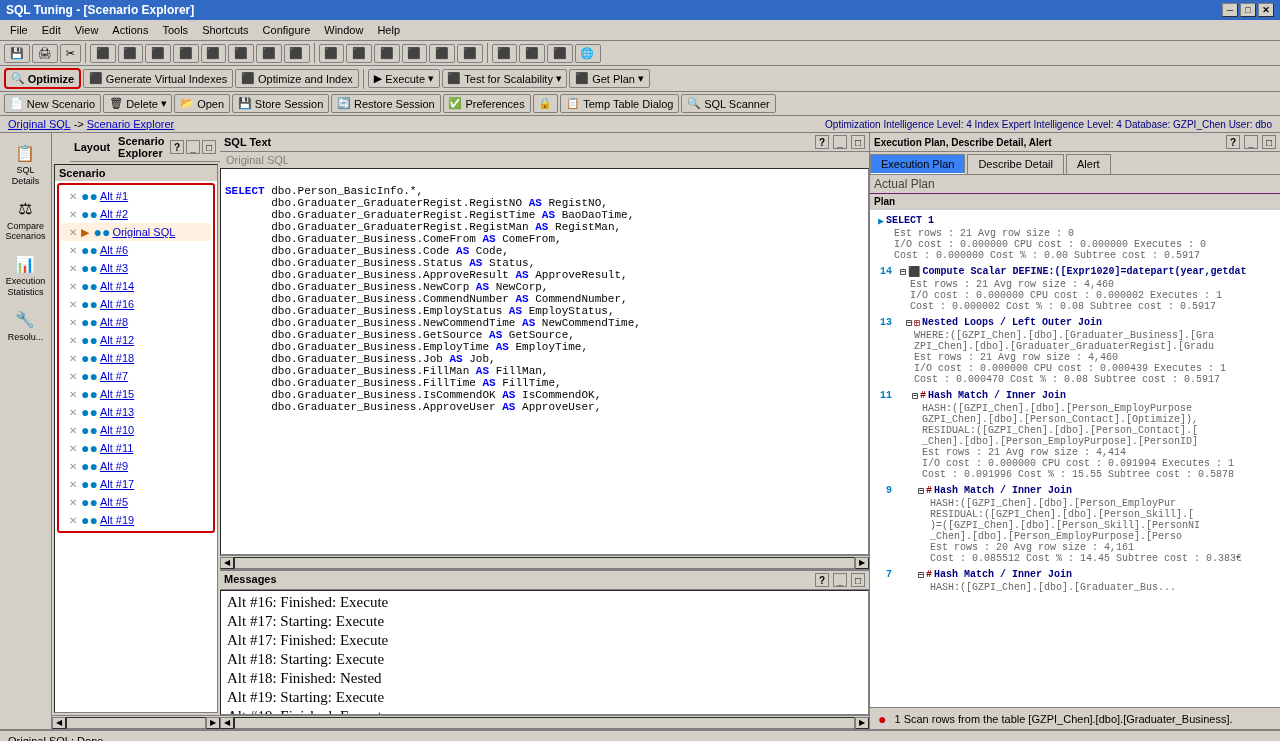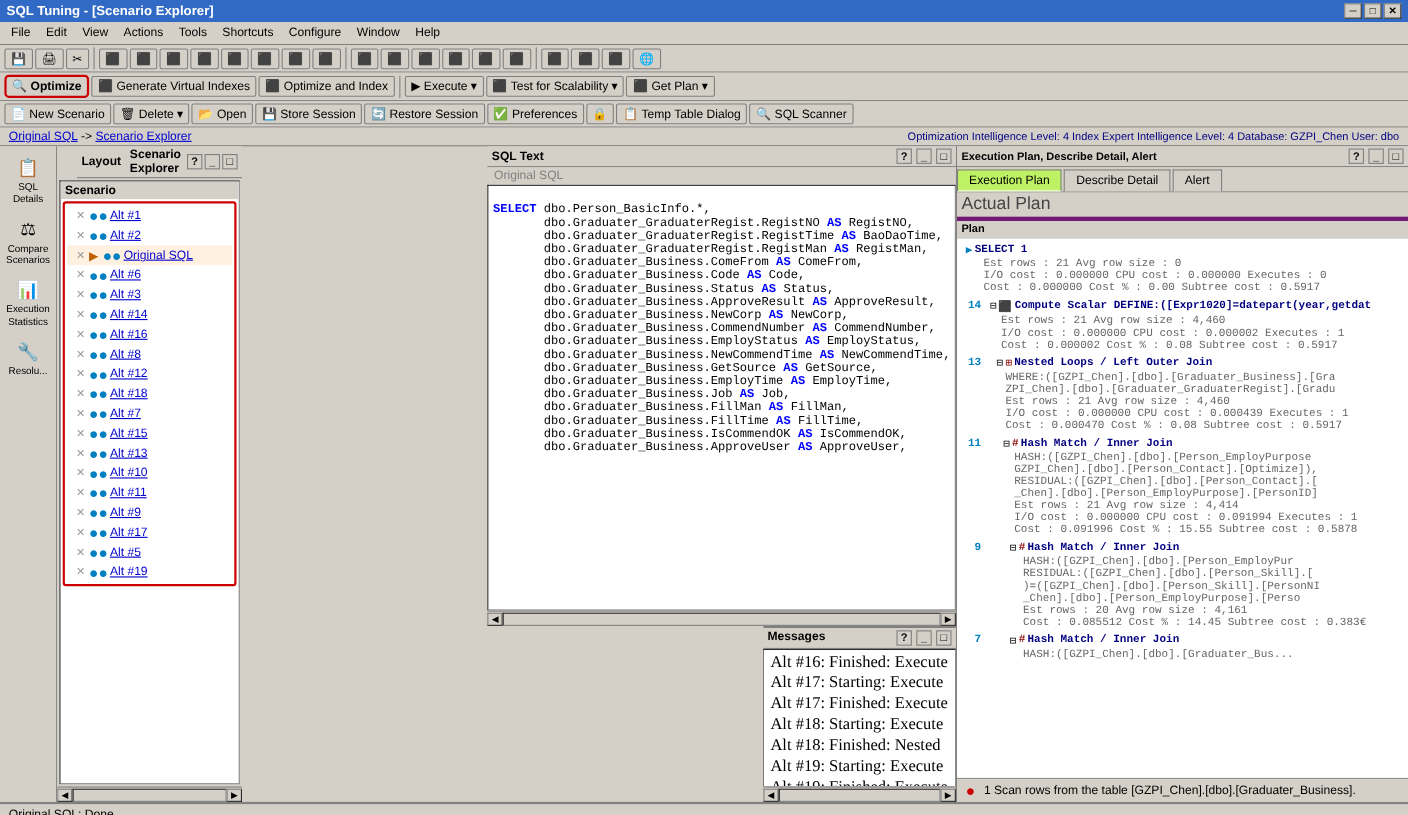--- a/index.html
+++ b/index.html
@@ -41,43 +41,43 @@
     
     .scenario-tree { flex: 1; overflow-y: auto; overflow-x: hidden; background: white; border: 1px inset #808080; margin: 2px; }
     .tree-header { background: #d4d0c8; padding: 2px 4px; font-weight: bold; font-size: 11px; }
     .tree-item { display: flex; align-items: center; padding: 1px 4px 1px 8px; cursor: pointer; gap: 2px; font-size: 11px; }
     .tree-item .x-btn { color: #999; font-size: 10px; width: 10px; }
     .tree-item .dot-icon { color: #0080c0; font-size: 14px; font-weight: bold; }
     .tree-item .link-text { color: #0000cc; text-decoration: underline; cursor: pointer; }
     .tree-border-group { border: 2px solid #cc0000; margin: 2px; border-radius: 3px; padding: 2px; background: white; }
     
     
-    .center-panel { flex: 1; display: flex; flex-direction: column; border-right: 1px solid #808080; align-items: flex-end; }
+    .center-panel { flex: 1; display: flex; flex-direction: column; border-right: 1px solid #808080; }
     
     
     .sql-panel { flex: 1; display: flex; flex-direction: column; min-height: 0; }
     .sql-header { background: #d4d0c8; border-bottom: 1px solid #808080; padding: 2px 4px; display: flex; justify-content: space-between; align-items: center; font-weight: bold; }
     .sql-content { flex: 1; overflow-y: auto; overflow-x: hidden; background: white; border: 1px inset #808080; margin: 0; padding: 4px; font-family: 'Courier New', monospace; font-size: 11px; white-space: pre; }
     .sql-label { color: #808080; font-size: 11px; padding: 2px 6px; background: #d4d0c8; }
     .sql-kw { color: #0000ff; font-weight: bold; }
     
     
     .messages-panel { height: 160px; min-height: 100px; display: flex; flex-direction: column; border-top: 2px solid #808080; }
     .msg-header { background: #d4d0c8; border-bottom: 1px solid #808080; padding: 2px 4px; display: flex; justify-content: space-between; font-weight: bold; }
     .msg-content { flex: 1; overflow-y: auto; background: white; border: 1px inset #808080; margin: 0; padding: 2px; font-size: 15px; font-family: Liberation Serif, serif; }
     .msg-item { padding: 1px 4px; }
     .msg-item.selected { background: #316ac5; color: white; }
     
     
     .right-panel { width: 410px; min-width: 410px; display: flex; flex-direction: column; }
     .right-header { background: #d4d0c8; border-bottom: 1px solid #808080; padding: 2px 4px; display: flex; justify-content: space-between; align-items: center; font-size: 11px; font-weight: bold; }
     .tabs-row { display: flex; background: #d4d0c8; border-bottom: 1px solid #808080; }
     .tab { padding: 3px 10px; border: 1px solid #808080; border-bottom: none; cursor: pointer; background: #d4d0c8; font-size: 11px; margin-right: 2px; margin-top: 2px; }
-    .tab.active { background: #bef264; border-bottom: 1px solid white; z-index: 1; }
-    .actual-plan-label { padding: 2px 4px; font-size: 16px; color: #444; border-bottom: 4px solid #701a75; background: #d4d0c8; }
+    .tab.active { background: #3b82f6; border-bottom: 1px solid white; z-index: 1; }
+    .actual-plan-label { padding: 2px 4px; font-size: 12px; color: #444; border-bottom: 1px solid #701a75; background: #d4d0c8; }
     .plan-label { padding: 2px 4px; font-size: 10px; font-weight: bold; border-bottom: 1px solid #ccc; background: #d4d0c8; }
     .exec-plan { flex: 1; overflow-y: auto; overflow-x: auto; background: white; font-family: 'Courier New', monospace; font-size: 10px; padding: 4px; }
     .plan-line { padding: 1px 0; white-space: nowrap; display: flex; align-items: flex-start; }
     .plan-stats { color: #666; font-size: 10px; padding-left: 20px; }
     
     
     .status-bar { height: 22px; background: #d4d0c8; border-top: 1px solid #808080; display: flex; align-items: center; padding: 0 8px; font-size: 11px; gap: 8px; }
     .status-red { color: #cc0000; font-size: 14px; }
     
     

